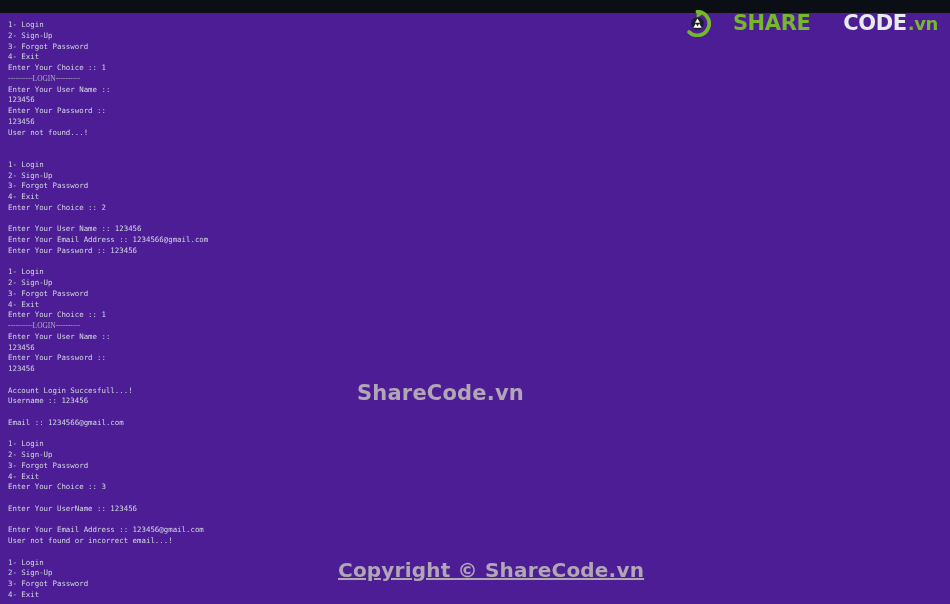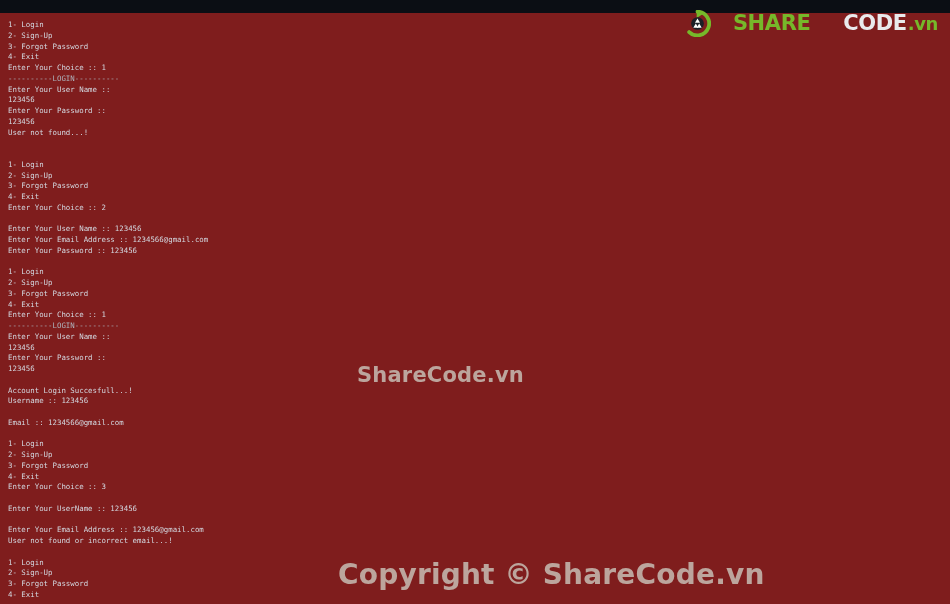--- a/index.html
+++ b/index.html
@@ -13,21 +13,21 @@
     background: #0d1017;
     font-family: "DejaVu Sans Mono", "Liberation Mono", monospace;
     overflow: hidden;
     position: relative;
   }
 
   
   #terminal {
     position: absolute;
     inset: 0;
-    background: #7f1d1d;
+    background: #4c1d95;
   }
 
   
   #command-bar {
     height: 13px;
     background: #0b0e14;
     white-space: pre;
     font-size: 8.5px;
     line-height: 13px;
     padding-left: 2px;
@@ -52,20 +52,21 @@
   }
   #output .line {
     height: 10.75px;
     white-space: pre;
   }
   #output .line.blank {
     color: transparent;
   }
   #output .line.sep {
     color: #aeb4bd;
+    font-family: Liberation Serif, serif;
   }
 
   
   #logo {
     position: absolute;
     top: 10px;
     right: 12px;
     display: flex;
     align-items: center;
     gap: 22px;
@@ -98,29 +99,30 @@
     position: absolute;
     font-family: "DejaVu Sans", "Liberation Sans", sans-serif;
     font-weight: bold;
     color: #ccc7bd;
     opacity: 0.80;
     user-select: none;
     white-space: nowrap;
   }
   #watermark-center {
     left: 357px;
-    top: 363px;
+    top: 381px;
     font-size: 21px;
     letter-spacing: 0.2px;
   }
   #watermark-bottom {
     left: 338px;
     top: 558px;
-    font-size: 28px;
+    font-size: 20px;
     letter-spacing: 0.2px;
+    text-decoration: underline;
   }
 </style>
 </head>
 <body>
 
 <div id="terminal">
 
   <div id="command-bar">
     
   </div>

